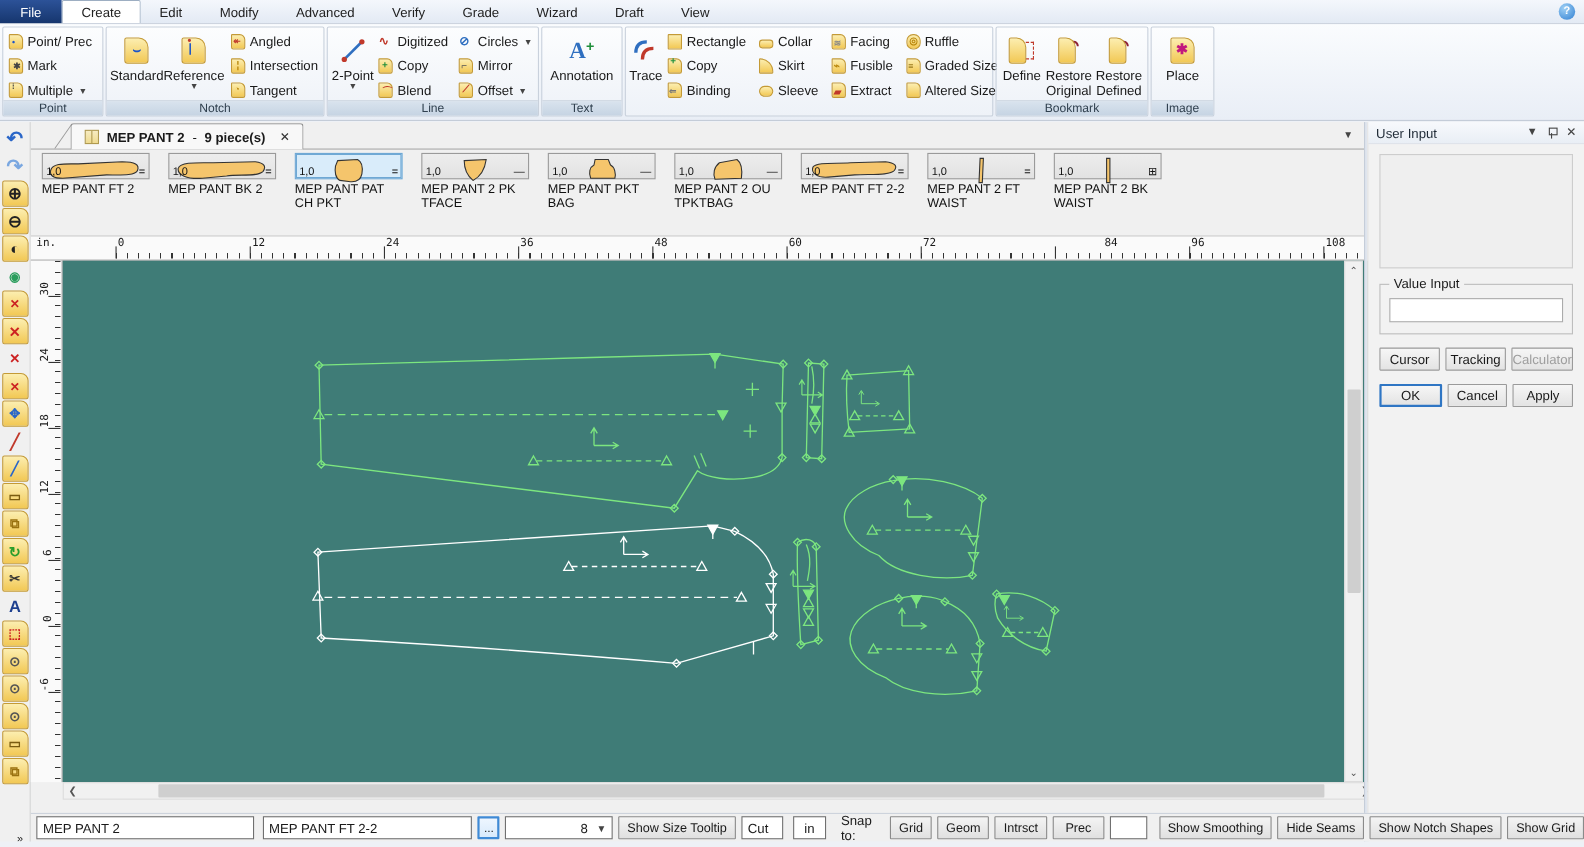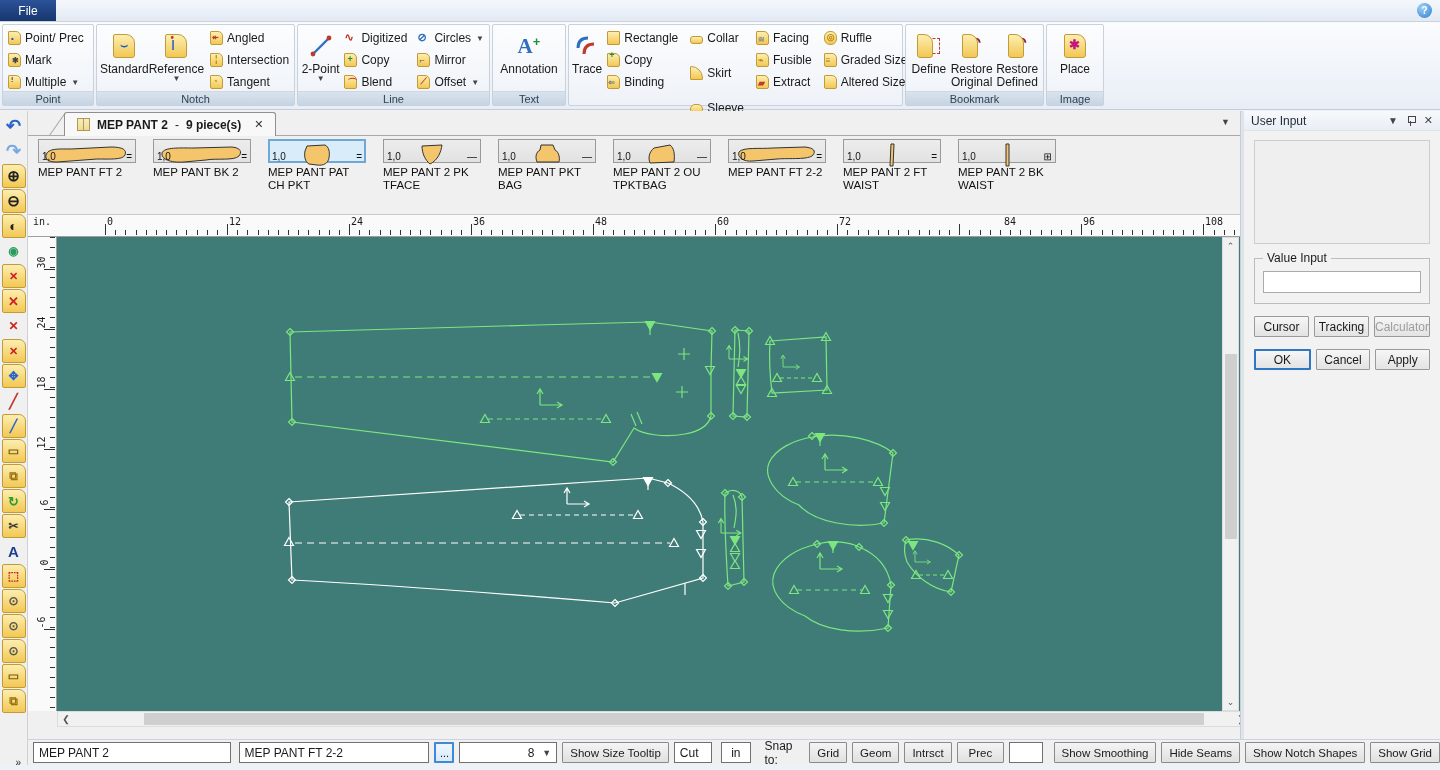--- a/index.html
+++ b/index.html
@@ -136,20 +136,31 @@
   #sb-size { width:116px; justify-content:flex-end; gap:8px; }
   #sb-size .chev { font-size:9px; color:#444; }
   .sb-label { font-size:12px; padding:0 3px; }
   #bottom-strip { position:absolute; left:0; right:0; top:765px; height:5px; background:#eef1f6; }
 </style>
 </head>
 <body>
 
 <div id="menubar">
   <div id="file-btn">File</div>
+  <div id="menu-tabs" style="display: flex;">
+      <div class="menu-tab active">Create</div>
+      <div class="menu-tab">Edit</div>
+      <div class="menu-tab">Modify</div>
+      <div class="menu-tab">Advanced</div>
+      <div class="menu-tab">Verify</div>
+      <div class="menu-tab">Grade</div>
+      <div class="menu-tab">Wizard</div>
+      <div class="menu-tab">Draft</div>
+      <div class="menu-tab">View</div>
+    </div>
   <div id="help-btn">?</div>
 </div>
 
 <div id="ribbon">
 
   <div class="rgroup" style="left:2px;width:92px;">
     <div class="gbody">
         <div class="rcol">
       <div class="rsmall">
             <span class="pp s">
@@ -313,21 +324,21 @@
             </span>
             <span>Copy</span>
           </div>
         <div class="rsmall">
             <span class="pp s">
               <span class="pov" style="color:#777;font-size:8px;left:0px;top:2px;">⇐</span>
             </span>
             <span>Binding</span>
           </div>
       </div>
-      <div class="rcol" style="margin-left:8px;gap:13px;">
+      <div class="rcol" style="margin-left:8px;">
         <div class="rsmall">
             <span class="pp s" style="height:8px;margin-top:3px;border-radius:3px;"></span>
             <span>Collar</span>
           </div>
         <div class="rsmall">
             <span class="pp s" style="border-radius:1px 12px 1px 1px;"></span>
             <span>Skirt</span>
           </div>
         <div class="rsmall">
             <span class="pp s" style="border-radius:6px;height:10px;margin-top:2px;"></span>

